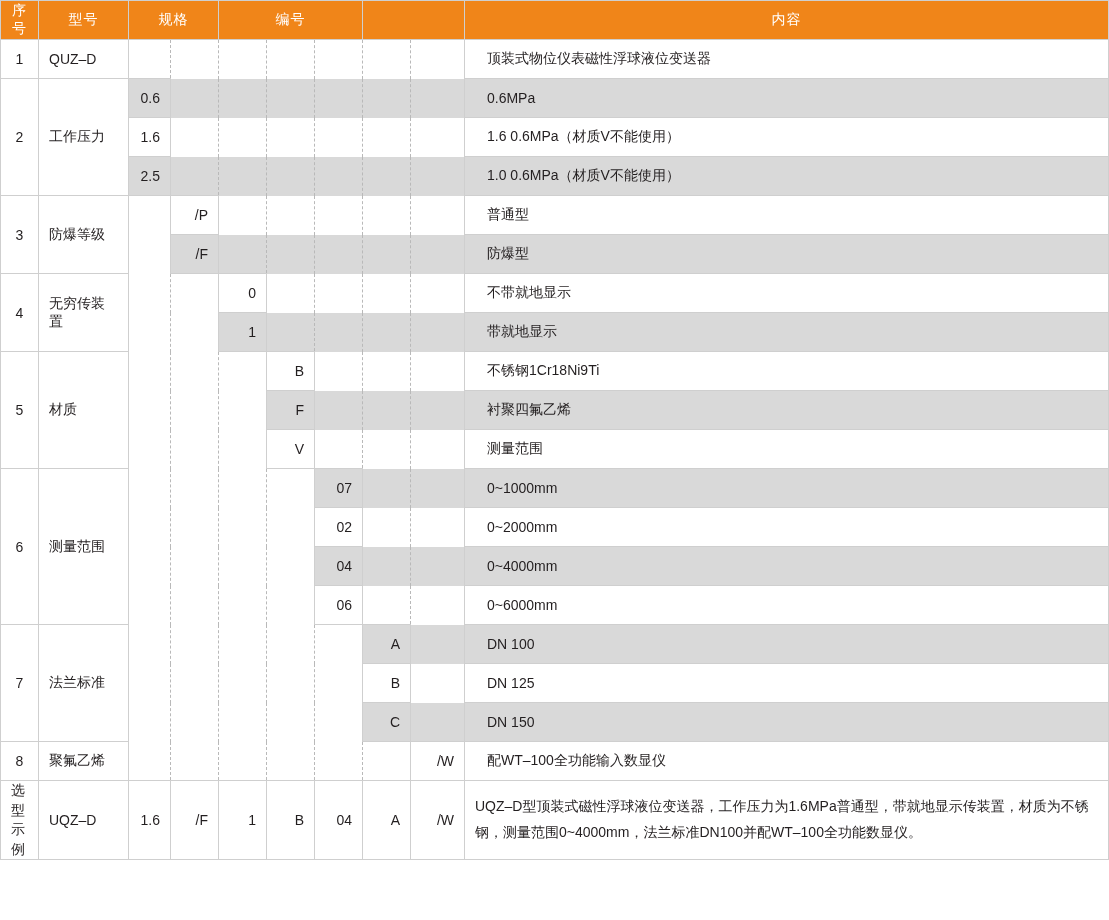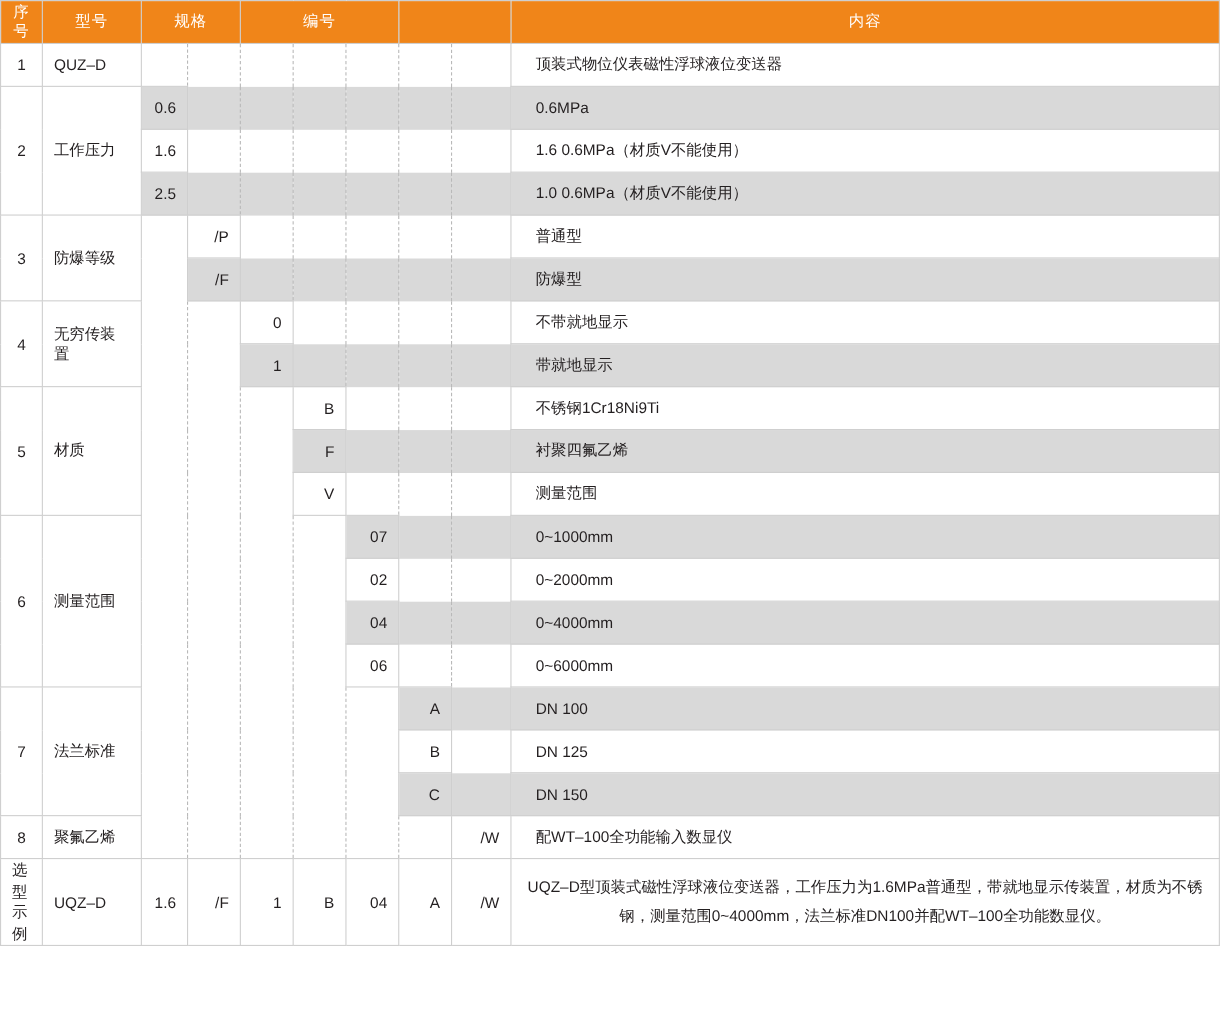--- a/index.html
+++ b/index.html
@@ -58,21 +58,21 @@
     text-align:left;
     padding-left:22px;
   }
   .shade{background:#d9d9d9;}
   .example-label{
     text-align:left;
     line-height:1.4;
     font-size:14px;
   }
   .example-text{
-    text-align:center;
+    text-align:left;
     line-height:1.85;
     padding:12px 20px 12px 20px;
     font-size:14px;
   }
   tr.tall td{height:52px;}
 </style>
 </head>
 <body>
 
 <table class="spec-table">

